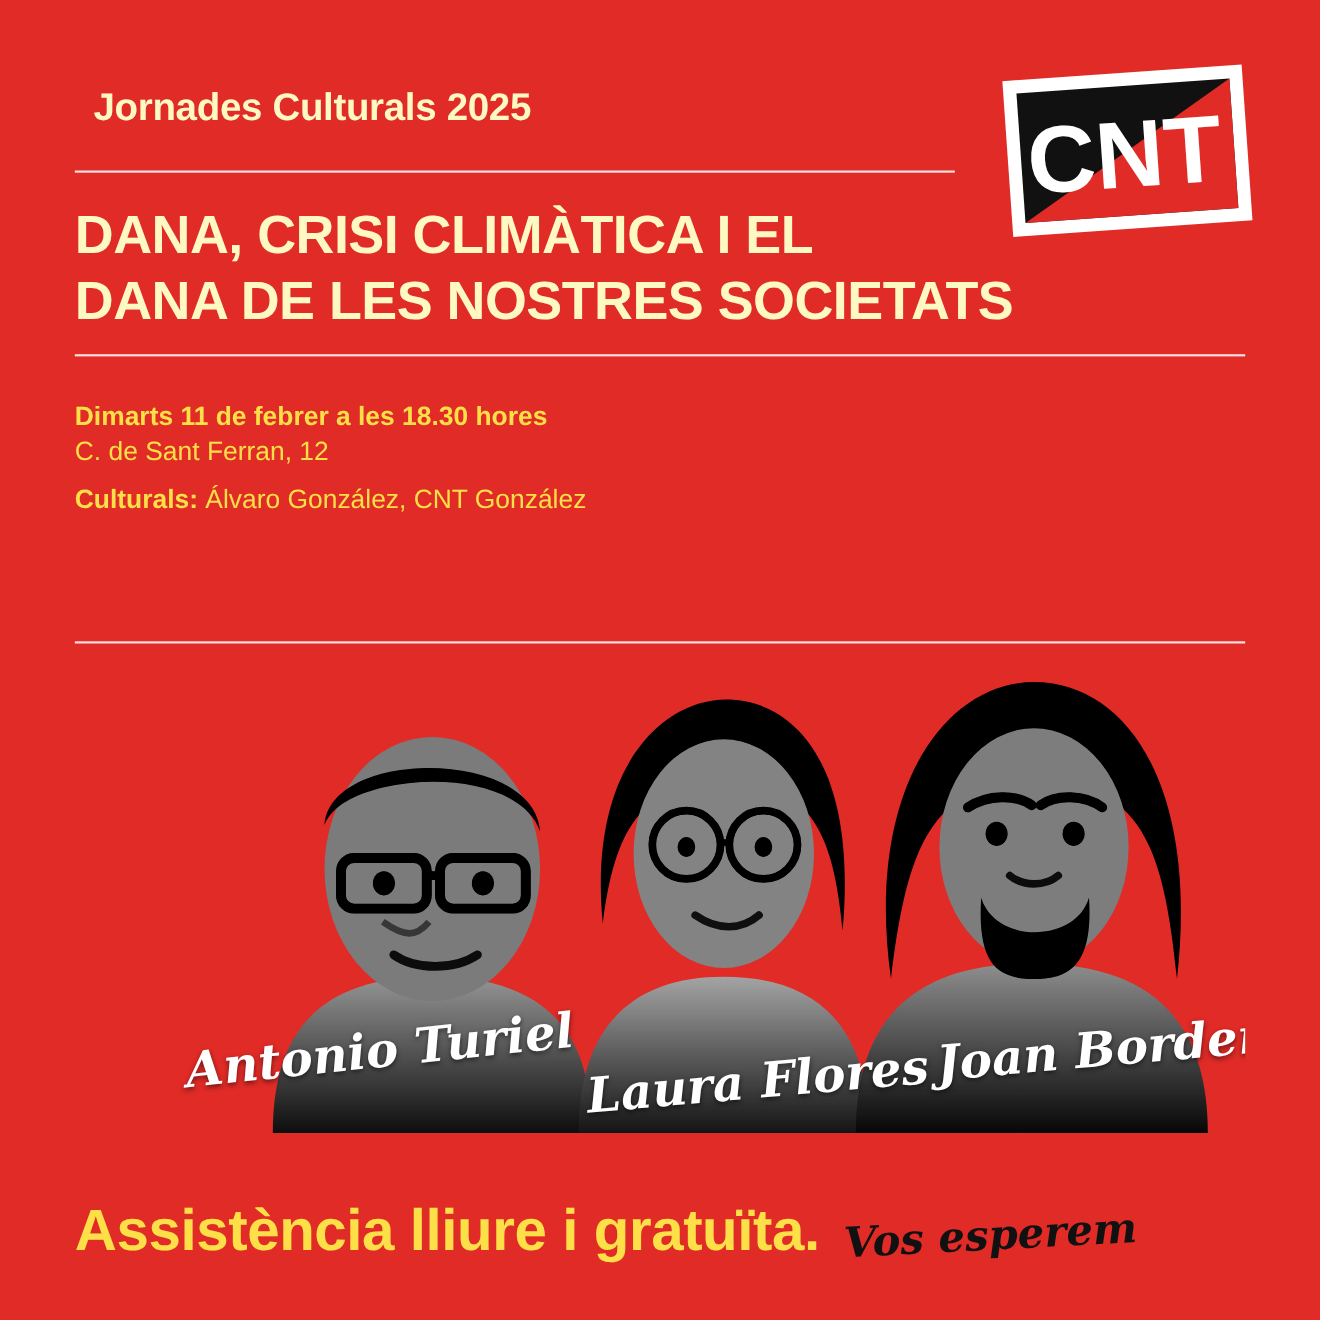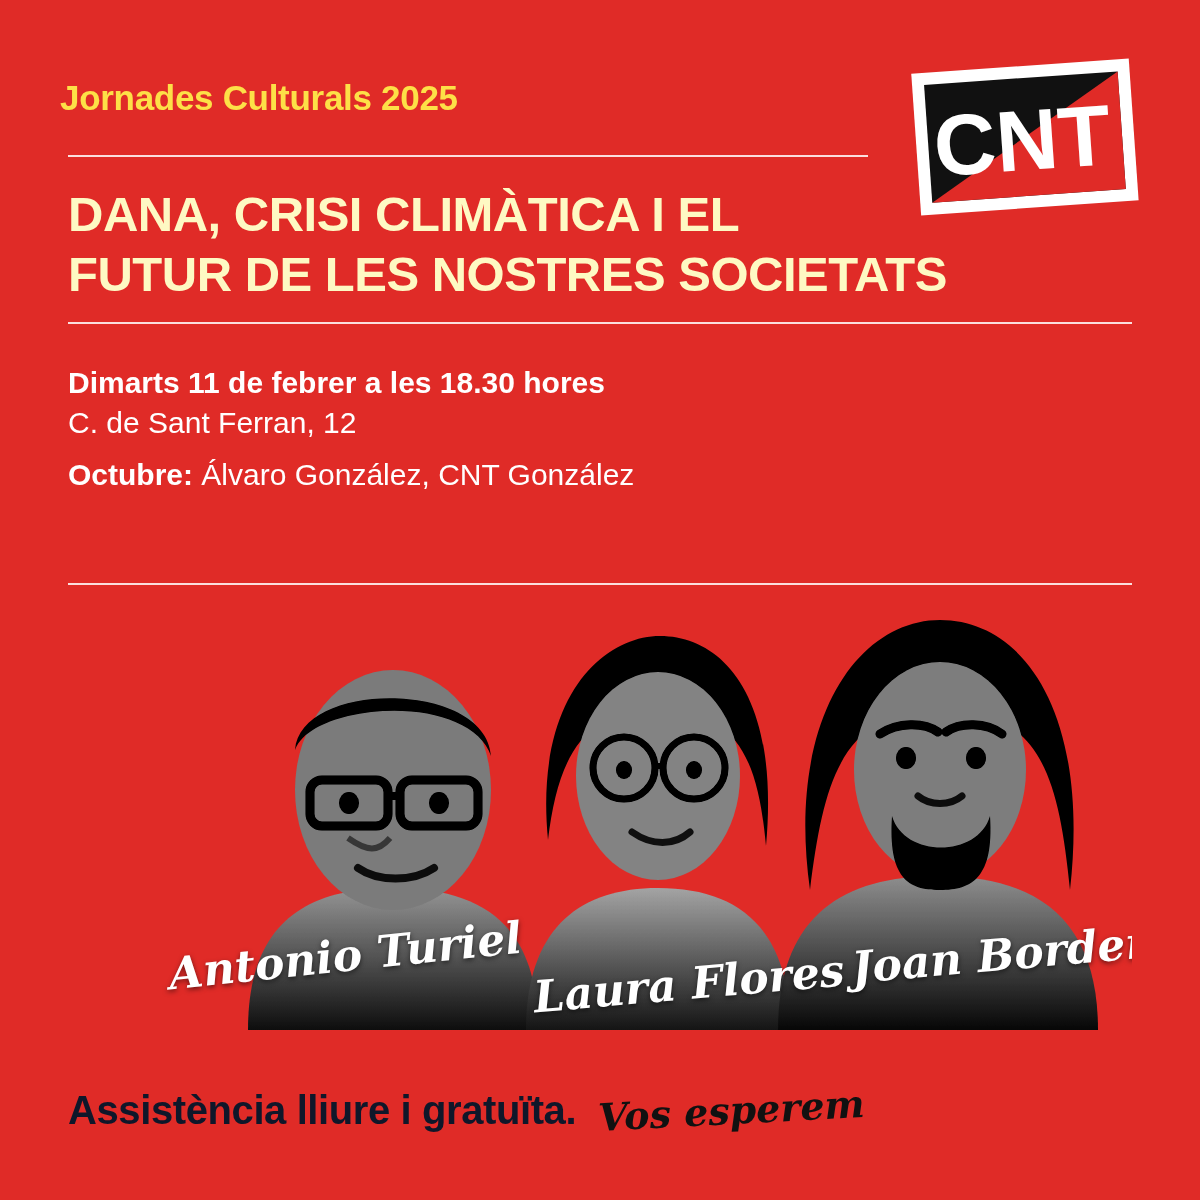--- a/index.html
+++ b/index.html
@@ -18,25 +18,25 @@
     position: relative;
     width: 1200px;
     height: 1200px;
     background: #e02b27;
     box-sizing: border-box;
   }
 
   
   .kicker {
     position: absolute;
-    left: 60px;
+    left: 85px;
     top: 78px;
     font-size: 35px;
     font-weight: bold;
-    color: #fde047;
+    color: #fef9c3;
     letter-spacing: -0.3px;
   }
 
   .rule {
     position: absolute;
     left: 68px;
     width: 1064px;
     height: 2px;
     background: rgba(255,255,255,0.85);
   }
@@ -65,22 +65,22 @@
     line-height: 1.22;
     letter-spacing: -0.5px;
   }
   .title .l2 { display: block; }
 
   
   .details {
     position: absolute;
     left: 68px;
     top: 363px;
-    color: #ffffff;
-    font-size: 30px;
+    color: #fde047;
+    font-size: 24px;
     line-height: 1.33;
   }
   .details .b { font-weight: bold; }
   .details .line { display: block; white-space: nowrap; }
   .details .spacer { height: 12px; display: block; }
 
   
   .photostrip {
     position: absolute;
     left: 68px;
@@ -120,22 +120,22 @@
   
   .footer {
     position: absolute;
     left: 68px;
     top: 1088px;
     display: flex;
     align-items: baseline;
     gap: 22px;
   }
   .footer-main {
-    color: #0f172a;
-    font-size: 40px;
+    color: #fde047;
+    font-size: 53px;
     font-weight: bold;
     letter-spacing: -0.4px;
   }
   .footer-script {
     color: #111111;
     font-family: "DejaVu Serif", serif;
     font-style: italic;
     font-weight: bold;
     font-size: 38px;
     transform: rotate(-3deg);
@@ -156,30 +156,30 @@
         <rect x="6" y="8" width="218" height="142" fill="#ffffff"></rect>
         <rect x="18" y="20" width="194" height="118" fill="#111111"></rect>
         <polygon points="18,138 212,20 212,138" fill="#e02b27"></polygon>
         <text x="112" y="112" font-family="'Liberation Sans', sans-serif" font-size="86" font-weight="bold" fill="#ffffff" text-anchor="middle">CNT</text>
       </g>
     </svg>
   </div>
 
   <div class="title">
     <span class="l1">DANA, CRISI CLIMÀTICA I EL</span>
-    <span class="l2">FUTUR DE LES NOSTRES SOCIETATS</span>
+    <span class="l2">DANA DE LES NOSTRES SOCIETATS</span>
   </div>
 
   <div class="rule r2"></div>
 
   <div class="details">
     <span class="line b">Dimarts 11 de febrer a les 18.30 hores</span>
     <span class="line">C. de Sant Ferran, 12</span>
     <span class="spacer"></span>
-    <span class="line"><span class="b">Octubre:</span> <span>Álvaro González, CNT González</span></span>
+    <span class="line"><span class="b">Culturals:</span> <span>Álvaro González, CNT González</span></span>
   </div>
 
   <div class="rule r3"></div>
 
   <div class="photostrip">
 
     <svg class="person p1" viewBox="0 0 330 400">
       <defs>
         <linearGradient id="g1" x1="0" y1="0" x2="0" y2="1">
           <stop offset="0%" stop-color="#8f8f8f"></stop>

